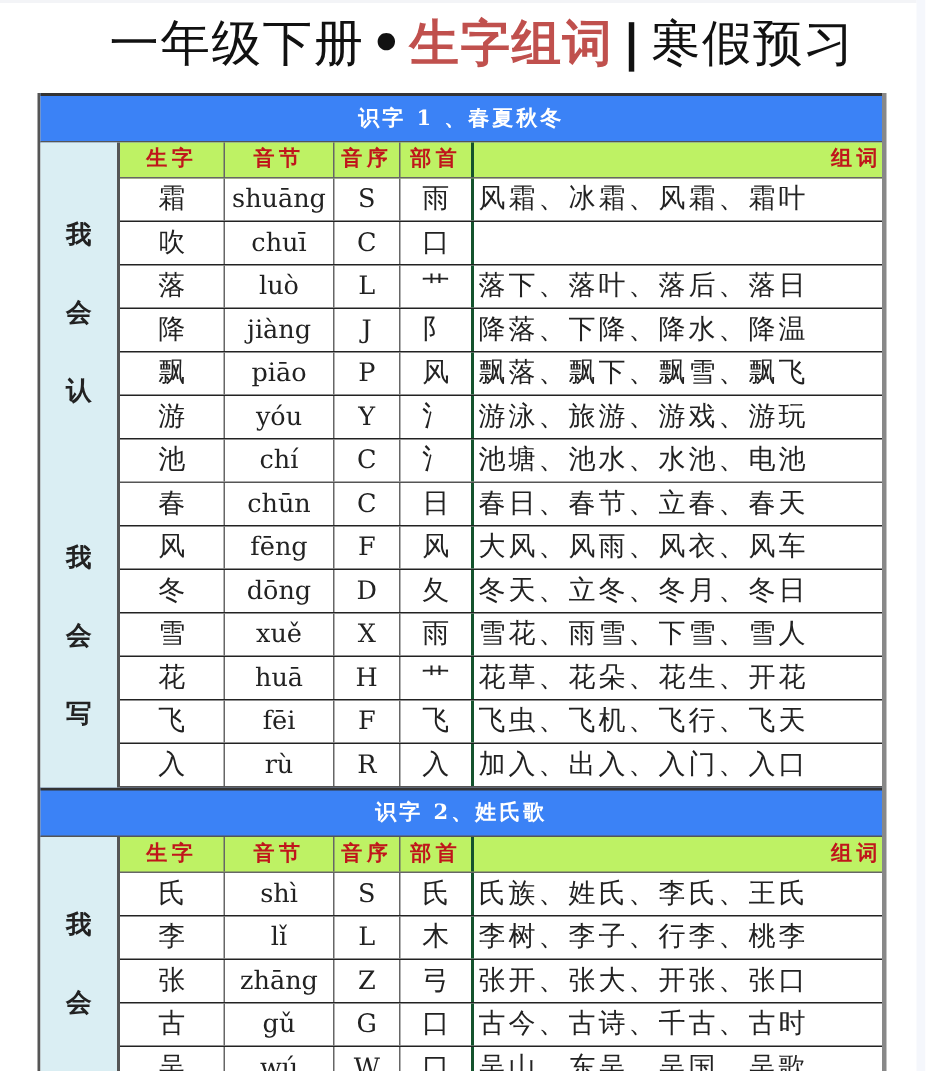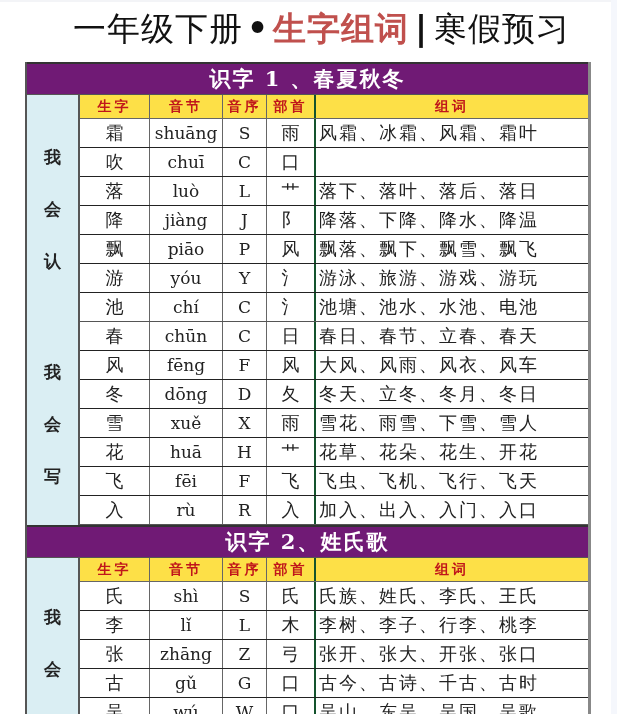--- a/index.html
+++ b/index.html
@@ -22,39 +22,39 @@
   }
   .page-title .hl { color:#c0504d; font-weight:bold; }
   .page-title .dot { font-weight:bold; margin:0 4px; }
   .page-title .sep { margin:0 6px; font-weight:bold; }
 
   .sheet {
     position:absolute; left:25px; top:62px; width:561px;
     border-left:2px solid #555; border-right:3px solid #888;
   }
   .band {
-    height:30px; background:#701a75; color:#fff; text-align:center;
-    font-size:21px; line-height:30px; font-weight:bold; letter-spacing:2px;
+    height:30px; background:#3b82f6; color:#fff; text-align:center;
+    font-size:14px; line-height:30px; font-weight:bold; letter-spacing:2px;
     border-top:2px solid #333; border-bottom:1px solid #555;
   }
   .section { display:flex; }
   .side {
     width:51px; background:#daeef3; border-right:2px solid #555;
     display:flex; flex-direction:column; justify-content:center; align-items:center;
     font-weight:bold; font-size:17px; color:#222;
   }
   .side span { display:block; line-height:52px; }
   .grid { flex:1; }
   .row { display:flex; height:28px; border-bottom:1px solid #222; }
-  .row.hdr { height:23px; background:#fde047; border-bottom:1px solid #666; }
+  .row.hdr { height:23px; background:#bef264; border-bottom:1px solid #666; }
   .c { border-right:1px solid #666; text-align:center; overflow:hidden; white-space:nowrap; }
   .c1 { width:69px; } .c2 { width:72px; } .c3 { width:43px; } .c4 { width:47px; border-right:2px solid #14532d; }
   .c5 { flex:1; border-right:none; text-align:left; padding-left:3px; }
   .row.hdr .c { color:#c0161b; font-weight:bold; font-size:14px; line-height:23px; letter-spacing:3px; }
-  .row.hdr .c5 { text-align:center; padding-left:0; }
+  .row.hdr .c5 { text-align:right; padding-left:0; }
   .row .c { font-size:18px; line-height:28px; color:#222; }
   .row .c2 { font-size:17px; }
   .row .c3 { font-size:17px; }
   .row .c5 { font-size:18px; letter-spacing:2px; }
   .row:last-child { border-bottom:1px solid #555; }
 </style>
 </head>
 <body>
 
 <div class="top-line"></div>

